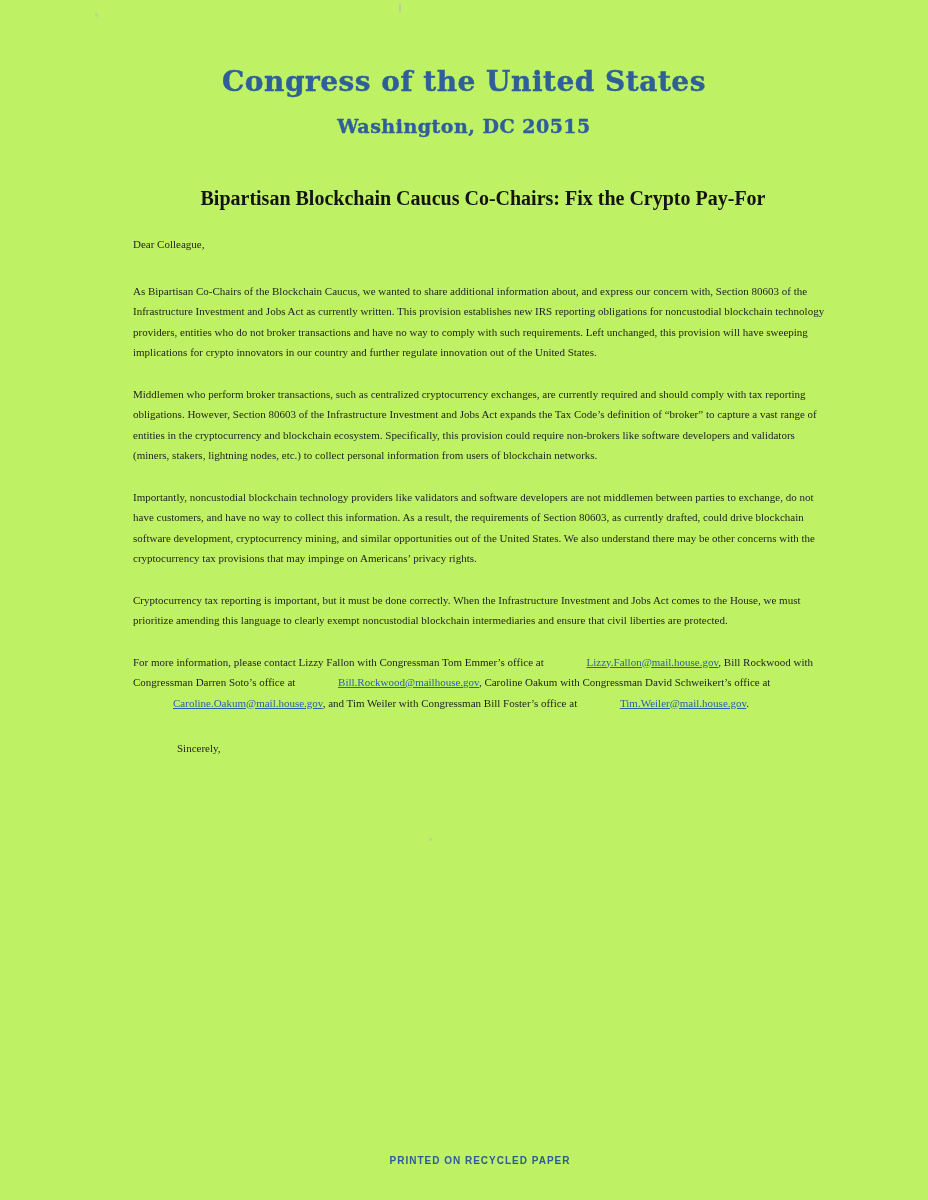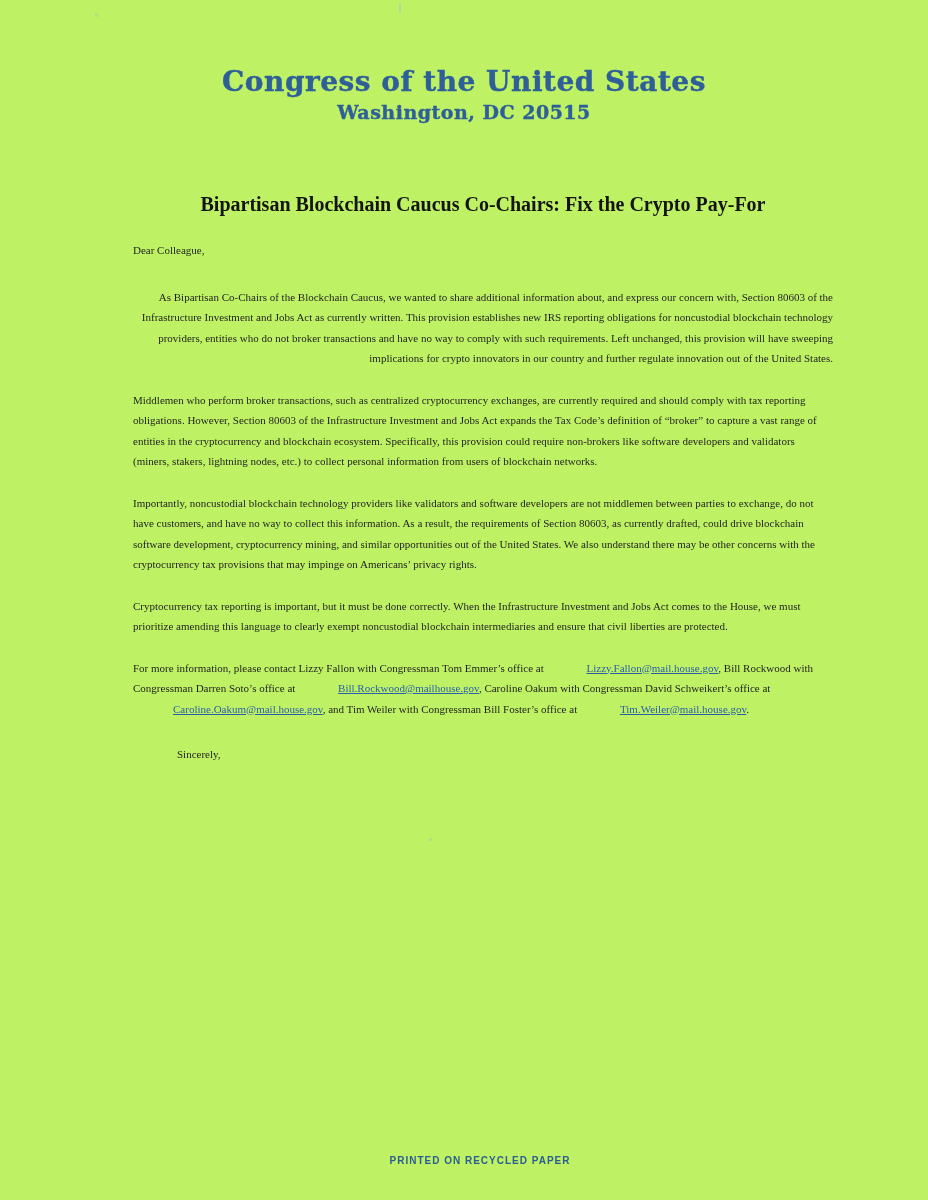--- a/index.html
+++ b/index.html
@@ -31,44 +31,44 @@
     -webkit-text-stroke: 0.4px #2f5f99;
   }
   .letterhead-line1 {
     font-size: 28px;
     line-height: 32px;
     letter-spacing: 0.5px;
   }
   .letterhead-line2 {
     font-size: 19px;
     line-height: 24px;
-    margin-top: 2px;
+    margin-top: 16px;
     letter-spacing: 0.5px;
   }
 
   .letter {
     width: 700px;
     margin: 0 0 0 133px;
   }
   .letter-title {
-    margin: 68px 0 0 0;
+    margin: 48px 0 0 0;
     text-align: center;
     font-size: 20px;
     line-height: 24px;
     font-weight: bold;
     color: #141414;
   }
   .para {
     margin: 0 0 21px 0;
     font-size: 11px;
     line-height: 20.5px;
     text-align: left;
   }
   .salutation { margin-top: 24px; }
-  .first-body { margin-top: 26px; text-align: right; }
+  .first-body { margin-top: 26px; }
   .closing { margin-top: 25px; margin-left: 44px; }
   a.email-link {
     color: #2b5ea8;
     text-decoration: underline;
     cursor: pointer;
     margin-left: 40px;
   }
   .page-footer {
     position: absolute;
     left: 0;

